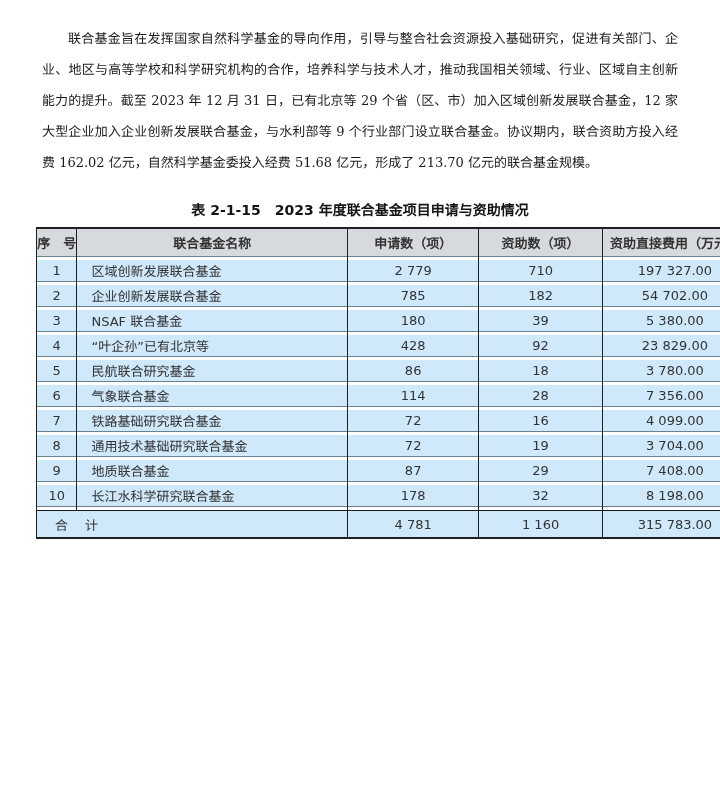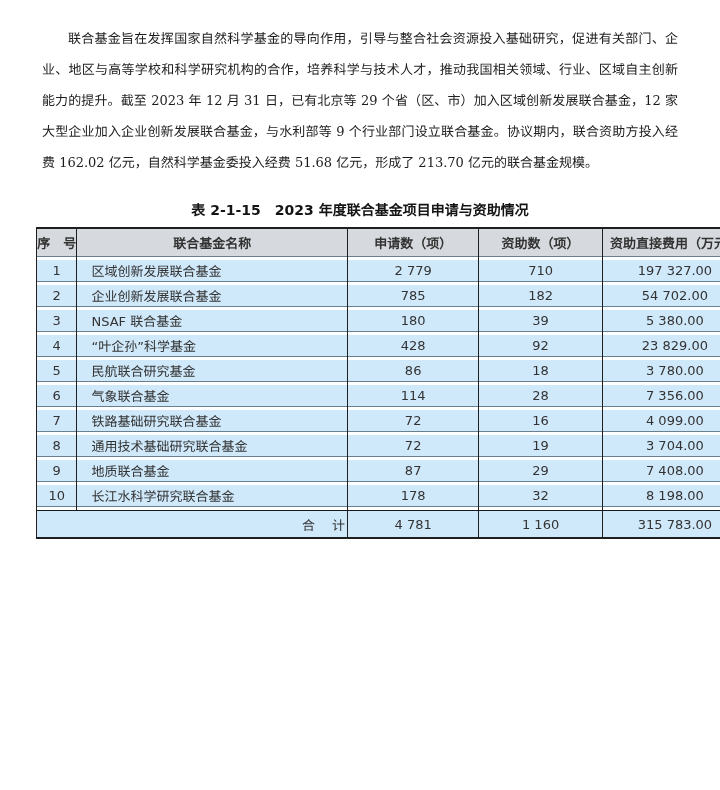--- a/index.html
+++ b/index.html
@@ -95,21 +95,21 @@
       var(--row-bg) 4px,var(--row-bg) 100%);
   }
   tbody td.name{text-align:left;padding-left:14px;}
   tfoot td{
     height:27px;
     text-align:center;
     vertical-align:middle;
     background:var(--row-bg);
     border-top:1px solid #1a1a1a;
   }
-  tfoot td.total-label{text-align:right;padding-left:18px;letter-spacing:2px;}
+  tfoot td.total-label{text-align:left;padding-left:18px;letter-spacing:2px;}
 </style>
 </head>
 <body>
 
 <div class="page">
 
 
   <div class="body-text">
     <p class="p1">联合基金旨在发挥国家自然科学基金的导向作用，引导与整合社会资源投入基础研究，促进有关部门、企业、地区与高等学校和科学研究机构的合作，培养科学与技术人才，推动我国相关领域、行业、区域自主创新能力的提升。截至 2023 年 12 月 31 日，已有北京等 29 个省（区、市）加入区域创新发展联合基金，12 家大型企业加入企业创新发展联合基金，与水利部等 9 个行业部门设立联合基金。协议期内，联合资助方投入经费 162.02 亿元，自然科学基金委投入经费 51.68 亿元，形成了 213.70 亿元的联合基金规模。</p>
   </div>
@@ -153,21 +153,21 @@
           </tr>
           <tr>
             <td>3</td>
             <td class="name">NSAF 联合基金</td>
             <td>180</td>
             <td>39</td>
             <td>5 380.00</td>
           </tr>
           <tr>
             <td>4</td>
-            <td class="name">“叶企孙”科学基金</td>
+            <td class="name">“叶企孙”已有北京等</td>
             <td>428</td>
             <td>92</td>
             <td>23 829.00</td>
           </tr>
           <tr>
             <td>5</td>
             <td class="name">民航联合研究基金</td>
             <td>86</td>
             <td>18</td>
             <td>3 780.00</td>

